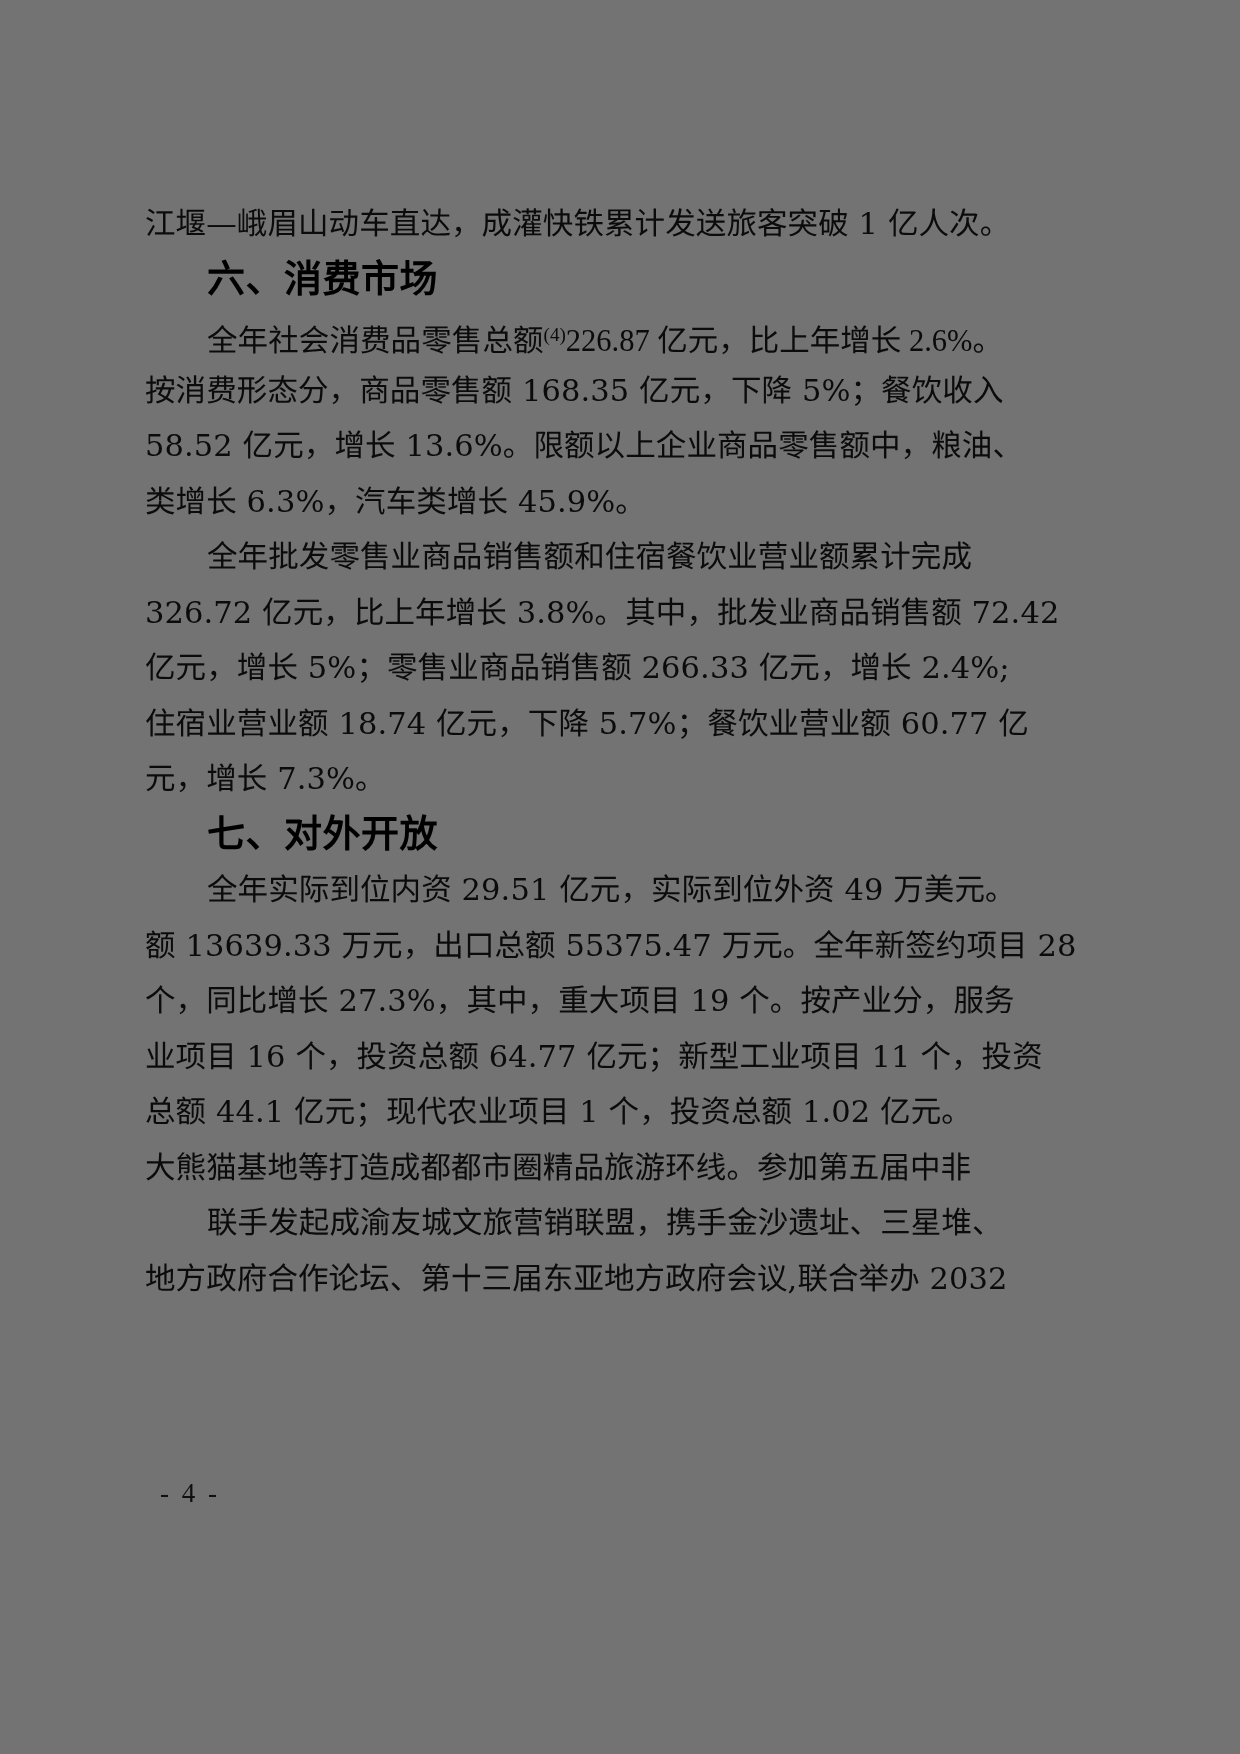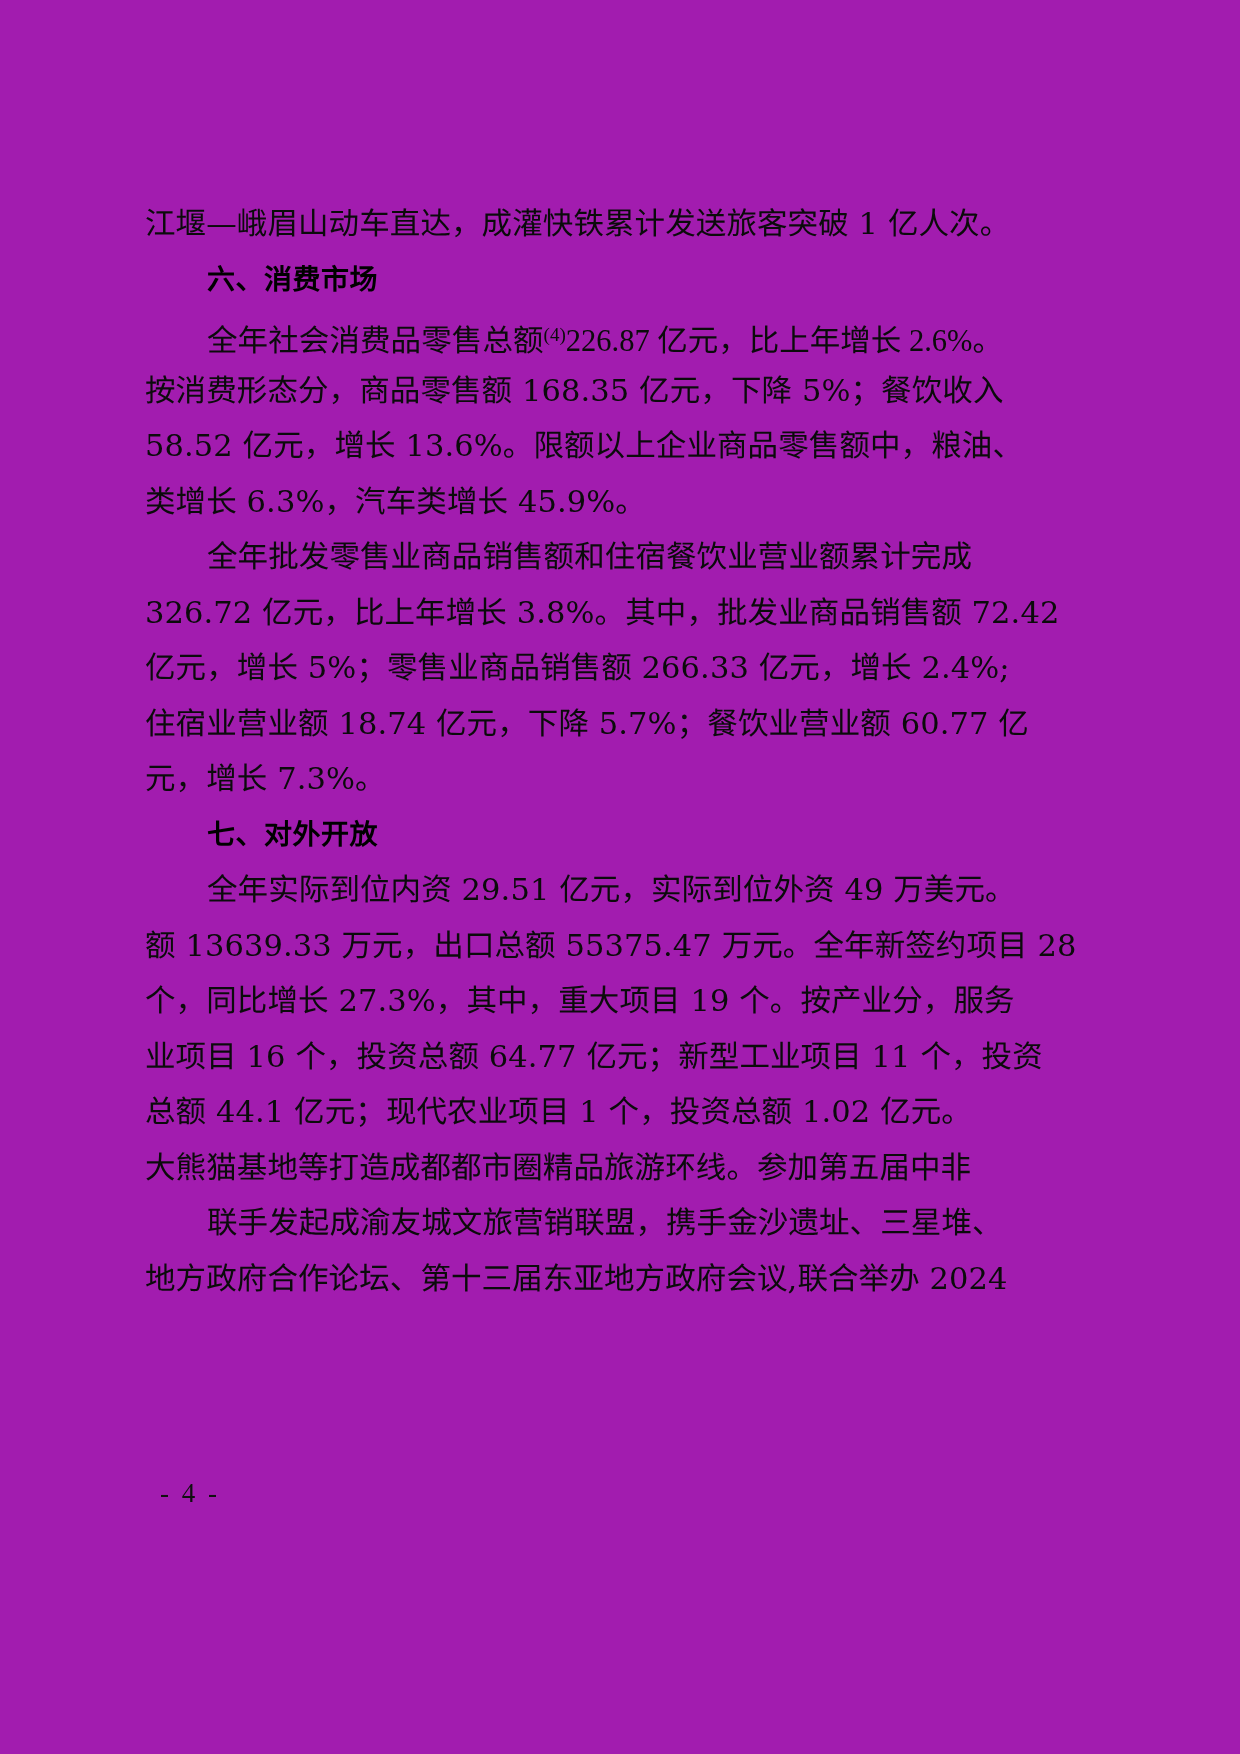--- a/index.html
+++ b/index.html
@@ -16,21 +16,21 @@
     color: #000000;
     overflow: hidden;
   }
 
   .page {
     position: absolute;
     left: 0;
     top: 0;
     width: 1240px;
     height: 1754px;
-    background: #a21caf;
+    background: #737373;
   }
 
   
   .text-column {
     position: absolute;
     left: 145px;
     top: 196px;
     width: 828px;
   }
 
@@ -59,21 +59,21 @@
 
   .indent {
     display: inline-block;
     width: 62px;
   }
 
   
   .heading {
     margin: 0;
     font-family: "DejaVu Sans", "Liberation Sans", sans-serif;
-    font-size: 28px;
+    font-size: 38px;
     font-weight: 700;
     line-height: 55.5px;
     height: 55.5px;
     letter-spacing: 0.5px;
     padding-left: 62px;
     color: #000000;
   }
 
   
   .fn {
@@ -140,21 +140,21 @@
       <span class="line"><span class="indent"></span><span>全年实际到位内资 29.51 亿元，实际到位外资 49 万美元。</span></span>
       <span class="line">额 13639.33 万元，出口总额 55375.47 万元。全年新签约项目 28</span>
       <span class="line">个，同比增长 27.3%，其中，重大项目 19 个。按产业分，服务</span>
       <span class="line">业项目 16 个，投资总额 64.77 亿元；新型工业项目 11 个，投资</span>
       <span class="line">总额 44.1 亿元；现代农业项目 1 个，投资总额 1.02 亿元。</span>
     </p>
 
     <p class="para">
       <span class="line">大熊猫基地等打造成都都市圈精品旅游环线。参加第五届中非</span>
       <span class="line"><span class="indent"></span><span>联手发起成渝友城文旅营销联盟，携手金沙遗址、三星堆、</span></span>
-      <span class="line">地方政府合作论坛、第十三届东亚地方政府会议,联合举办 2024</span>
+      <span class="line">地方政府合作论坛、第十三届东亚地方政府会议,联合举办 2032</span>
     </p>
 
   </div>
 
   <div class="page-footer">
     <span class="pf-inner">- 4 -</span>
   </div>
 
 </div>
 

